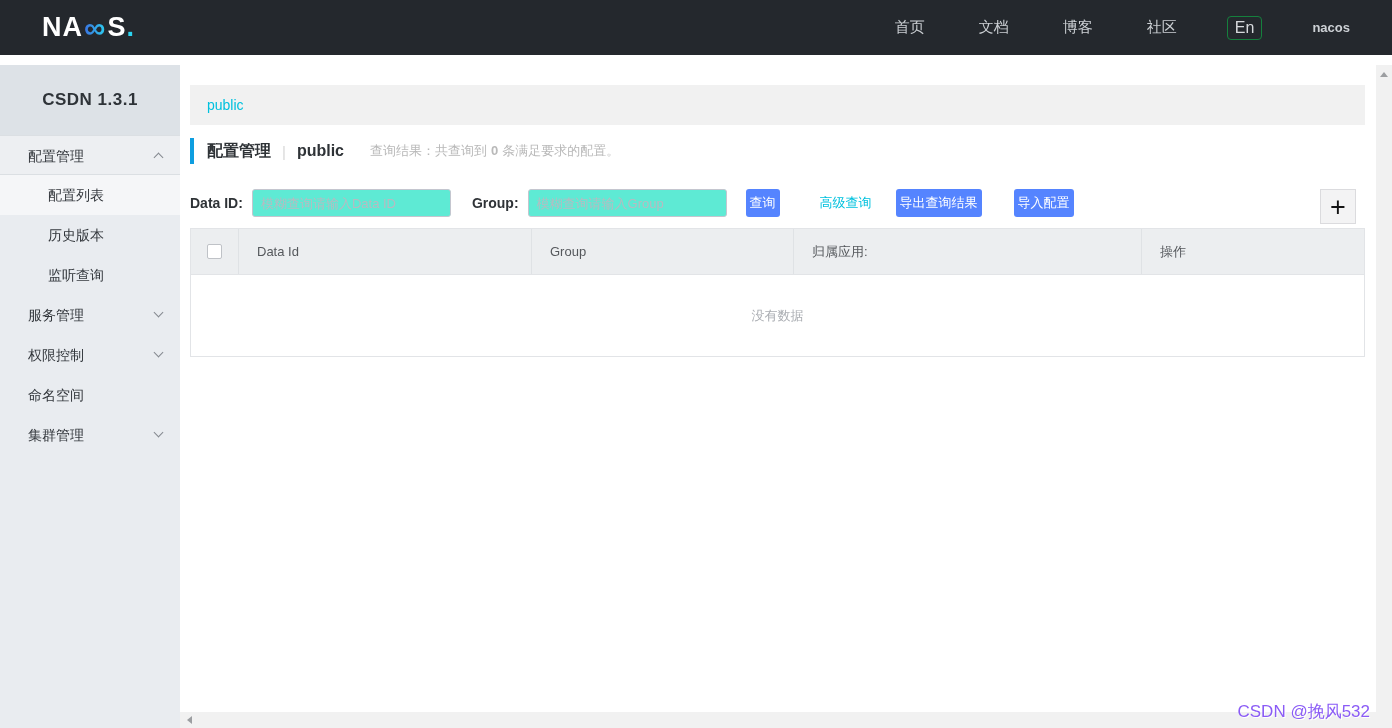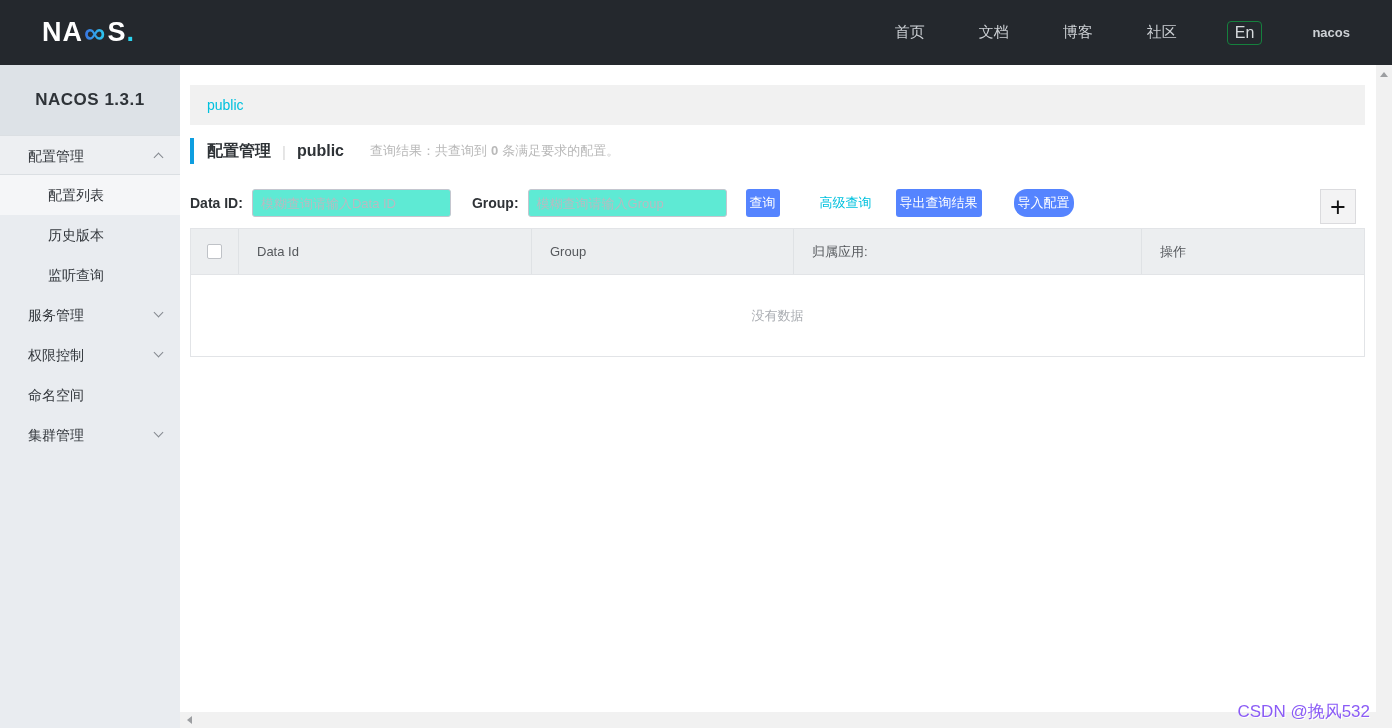--- a/index.html
+++ b/index.html
@@ -6,21 +6,21 @@
   html,body { width:1392px; height:728px; overflow:hidden; }
   body {
     position:relative;
     background:#ffffff;
     font-family:"Liberation Sans","DejaVu Sans",sans-serif;
     color:#333;
   }
 
   
   .topbar {
-    position:absolute; left:0; top:0; width:1392px; height:65px;
+    position:absolute; left:0; top:0; width:1392px; height:55px;
     background:#24282d; display:flex; align-items:center; padding:0 42px;
   }
   .logo { font-size:27px; font-weight:800; color:#fff; letter-spacing:1px; display:flex; align-items:center; cursor:pointer; }
   .logo .infinity {
     font-size:30px; font-weight:700; line-height:1;
     background:linear-gradient(90deg,#3b6ce0,#2bd4f0);
     -webkit-background-clip:text; background-clip:text;
     color:transparent; padding:0 1px;
   }
   .logo .dot { color:#2bd4f0; }
@@ -91,21 +91,21 @@
   .text-input::placeholder { color:#b7bbc1; }
   .gap-group { margin-left:21px; }
   .btn {
     height:28px; background:#5584ff; color:#fff; border:none; border-radius:3px;
     font-size:13px; padding:0 4px; cursor:pointer; white-space:nowrap;
     font-family:"Liberation Sans","DejaVu Sans",sans-serif;
   }
   .btn-query  { margin-left:19px; }
   .adv-link   { margin-left:40px; color:#00c1de; font-size:13px; cursor:pointer; white-space:nowrap; }
   .btn-export { margin-left:24px; }
-  .btn-import { margin-left:32px;border-radius:13px; }
+  .btn-import { margin-left:32px; }
 
   .add-btn {
     position:absolute; left:1320px; top:189px; width:36px; height:35px;
     background:#f3f3f4; border:1px solid #dbdbde; color:#141414;
     font-size:27px; font-weight:300; line-height:30px; text-align:center;
     cursor:pointer; padding:0;
   }
 
   
   .table { position:absolute; left:190px; top:228px; width:1175px; }
@@ -171,21 +171,21 @@
     <span class="nav-link">首页</span>
     <span class="nav-link">文档</span>
     <span class="nav-link">博客</span>
     <span class="nav-link">社区</span>
     <span class="lang-btn">En</span>
     <span class="user-name">nacos</span>
   </nav>
 </header>
 
 <aside class="sidebar">
-  <div class="side-title">NACOS 1.3.1</div>
+  <div class="side-title">CSDN 1.3.1</div>
   <nav>
     <div class="menu-item group-open">
       <span>配置管理</span>
       <span class="chev up"></span>
     </div>
     <div class="menu-item sub selected">
       <span>配置列表</span>
     </div>
     <div class="menu-item sub">
       <span>历史版本</span>

